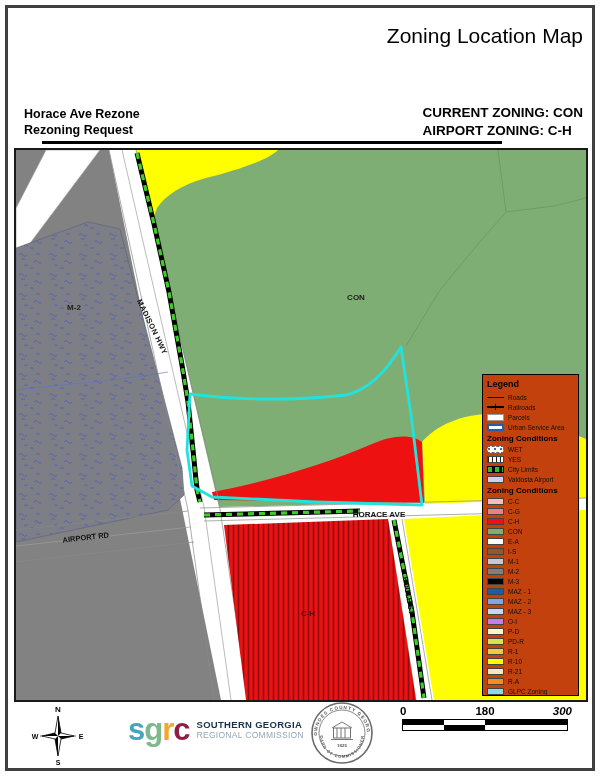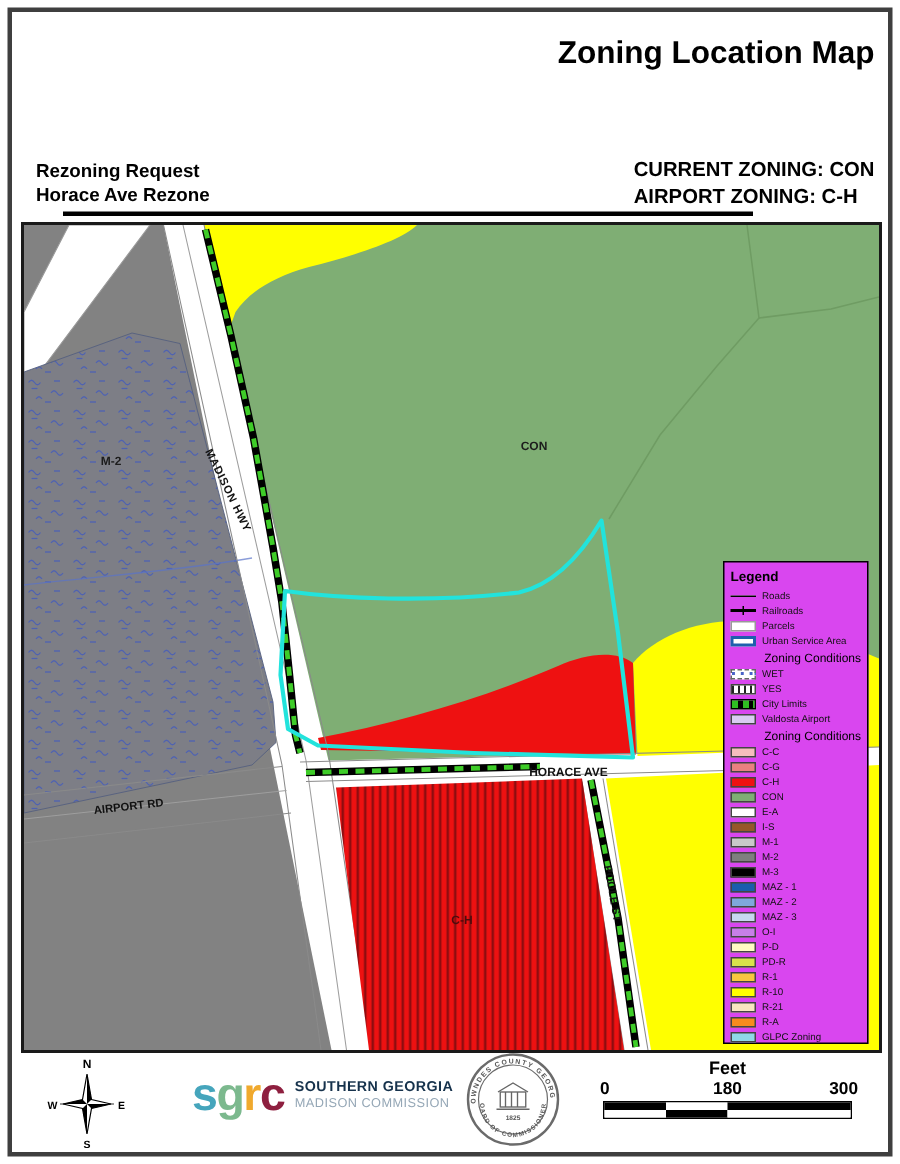--- a/index.html
+++ b/index.html
@@ -2,32 +2,32 @@
 <html><head>
 <meta charset="utf-8">
 <style>
   html,body{margin:0;padding:0;background:#e8e8e8;}
   .page{position:relative;width:600px;height:776px;background:#fff;font-family:"Liberation Sans",sans-serif;overflow:hidden;margin:0 auto;}
   .page-frame{position:absolute;inset:5px;border:3px solid #3f3f3f;pointer-events:none;z-index:50;}
   svg{font-family:"Liberation Sans",sans-serif;}
 
   
   .case-number{position:absolute;left:24px;top:16px;font-size:36px;font-weight:bold;letter-spacing:1px;color:#000;}
-  .map-title{position:absolute;right:17px;top:24px;font-size:21px;font-weight:bold;color:#000;}
+  .map-title{position:absolute;right:17px;top:24px;font-size:21px;font-weight:normal;color:#000;}
   .request-block{position:absolute;left:24px;top:106px;font-size:12.5px;font-weight:bold;line-height:1.3;color:#000;}
   .zoning-block{position:absolute;right:17px;top:104px;font-size:13.5px;font-weight:bold;line-height:1.35;color:#000;}
   .header-rule{position:absolute;left:42px;top:141px;width:460px;height:3px;background:#000;}
 
   
   .map-wrap{position:absolute;left:14px;top:148px;width:574px;height:554px;border:2px solid #1a1a1a;box-sizing:border-box;background:#fff;}
 
   
-  .legend{position:absolute;left:482px;top:374px;width:97px;height:322px;background:#d946ef;border:1px solid #000;box-sizing:border-box;padding:3px 4px;z-index:10;}
+  .legend{position:absolute;left:482px;top:374px;width:97px;height:322px;background:#c2410c;border:1px solid #000;box-sizing:border-box;padding:3px 4px;z-index:10;}
   .legend-title{font-size:9px;font-weight:bold;margin:1px 0 3px;}
-  .legend-header{font-size:8px;font-weight:normal;margin:2px 0 1px;text-align:right;}
+  .legend-header{font-size:8px;font-weight:bold;margin:2px 0 1px;}
   .legend-row{display:flex;align-items:center;gap:4px;height:10px;}
   .legend-label{font-size:6.5px;color:#111;white-space:nowrap;}
   .swatch{width:17px;height:7px;border:1px solid #444;box-sizing:border-box;flex:none;background:#fff;}
   .swatch.road-line{border:none;height:0;border-top:1.3px solid #000;}
   .swatch.rail-line{border:none;height:1.3px;background:#000;position:relative;}
   .swatch.rail-line::after{content:'';position:absolute;left:8px;top:-2.5px;width:1.3px;height:6px;background:#000;}
   .swatch.parcels{background:#fff;border:1px solid #999;}
   .swatch.usa{background:#fff;border:2px solid #1F5FAD;}
   .swatch.wet{border:1px dashed #666;background-image:repeating-linear-gradient(90deg,#4a63c8 0 2px,transparent 2px 6px);background-size:100% 1.6px;background-repeat:repeat-x;background-position:50% 55%;}
   .swatch.yes{background-image:repeating-linear-gradient(90deg,#222 0 1px,transparent 1px 4px);}
@@ -43,35 +43,35 @@
   .sgrc-letters{font-size:31px;font-weight:bold;letter-spacing:-1px;line-height:1;display:flex;}
   .sgrc-org{display:flex;flex-direction:column;line-height:1.2;}
   .sgrc-org .l1{font-size:9.5px;font-weight:bold;color:#16324C;letter-spacing:.3px;}
   .sgrc-org .l2{font-size:8.5px;color:#95A7B6;letter-spacing:.3px;}
   .seal{position:absolute;left:310px;top:701px;}
   .scalebar{position:absolute;left:402px;top:705px;width:166px;}
   .scalebar .feet{font-size:12px;font-weight:bold;text-align:center;margin-bottom:1px;}
   .scalebar .ticks{position:relative;height:14px;font-size:11.5px;font-weight:bold;}
   .scalebar .ticks .t0{position:absolute;left:-2px;}
   .scalebar .ticks .t1{position:absolute;left:50%;transform:translateX(-50%);}
-  .scalebar .ticks .t2{position:absolute;right:-4px;}
+  .scalebar .ticks .t2{position:absolute;right:-4px;font-style:italic;}
   .scalebar .bar{border:1px solid #000;height:10px;display:flex;flex-direction:column;}
   .scalebar .row{display:flex;height:5px;}
   .seg{height:100%;}
 </style>
 </head>
 <body>
 
 <div class="page">
   <div class="page-frame"></div>
 
   <div class="map-title">Zoning Location Map</div>
   <div class="request-block">
+    <div>Horace Ave Rezone</div>
     <div>Rezoning Request</div>
-    <div>Horace Ave Rezone</div>
   </div>
   <div class="zoning-block">
     <div>CURRENT ZONING: CON</div>
     <div>AIRPORT ZONING: C-H</div>
   </div>
   <div class="header-rule"></div>
 
   <div class="map-wrap">
     <svg width="570" height="550" viewBox="0 0 570 550">
       <defs>
@@ -319,21 +319,21 @@
   <div class="sgrc">
     <div class="sgrc-letters">
 
     <span style="color: rgb(69, 165, 188);">s</span>
         <span style="color: rgb(124, 185, 142);">g</span>
         <span style="color: rgb(240, 169, 45);">r</span>
         <span style="color: rgb(142, 31, 63);">c</span>
       </div>
     <div class="sgrc-org">
       <span class="l1">SOUTHERN GEORGIA</span>
-      <span class="l2">MADISON COMMISSION</span>
+      <span class="l2">REGIONAL COMMISSION</span>
     </div>
   </div>
 
   <svg class="seal" width="64" height="64" viewBox="0 0 64 64">
     <defs>
       <path id="sealTop" d="M7,33 A25,25 0 0 1 57,33"></path>
       <path id="sealBottom" d="M10,35 A22,22 0 0 0 54,35"></path>
     </defs>
     <circle cx="32" cy="32" r="30" fill="#fff" stroke="#6b6b6b" stroke-width="1.6"></circle>
     <circle cx="32" cy="32" r="23" fill="#fff" stroke="#6b6b6b" stroke-width="0.8"></circle>
@@ -348,21 +348,20 @@
       <rect x="23.5" y="27" width="17" height="10"></rect>
       <line x1="27" y1="27" x2="27" y2="37"></line>
       <line x1="31" y1="27" x2="31" y2="37"></line>
       <line x1="35" y1="27" x2="35" y2="37"></line>
       <line x1="21" y1="38.5" x2="43" y2="38.5"></line>
     </g>
     <text x="32" y="45.5" font-size="4.4" text-anchor="middle" fill="#555" font-weight="bold">1825</text>
   </svg>
 
   <div class="scalebar">
-    <div class="feet">Feet</div>
     <div class="ticks">
       <span class="t0">0</span>
       <span class="t1">180</span>
       <span class="t2">300</span>
     </div>
     <div class="bar">
       <div class="row">
         <div class="seg" style="width:25%;background:#000"></div>
         <div class="seg" style="width:25%;background:#fff"></div>
         <div class="seg" style="width:50%;background:#000"></div>

